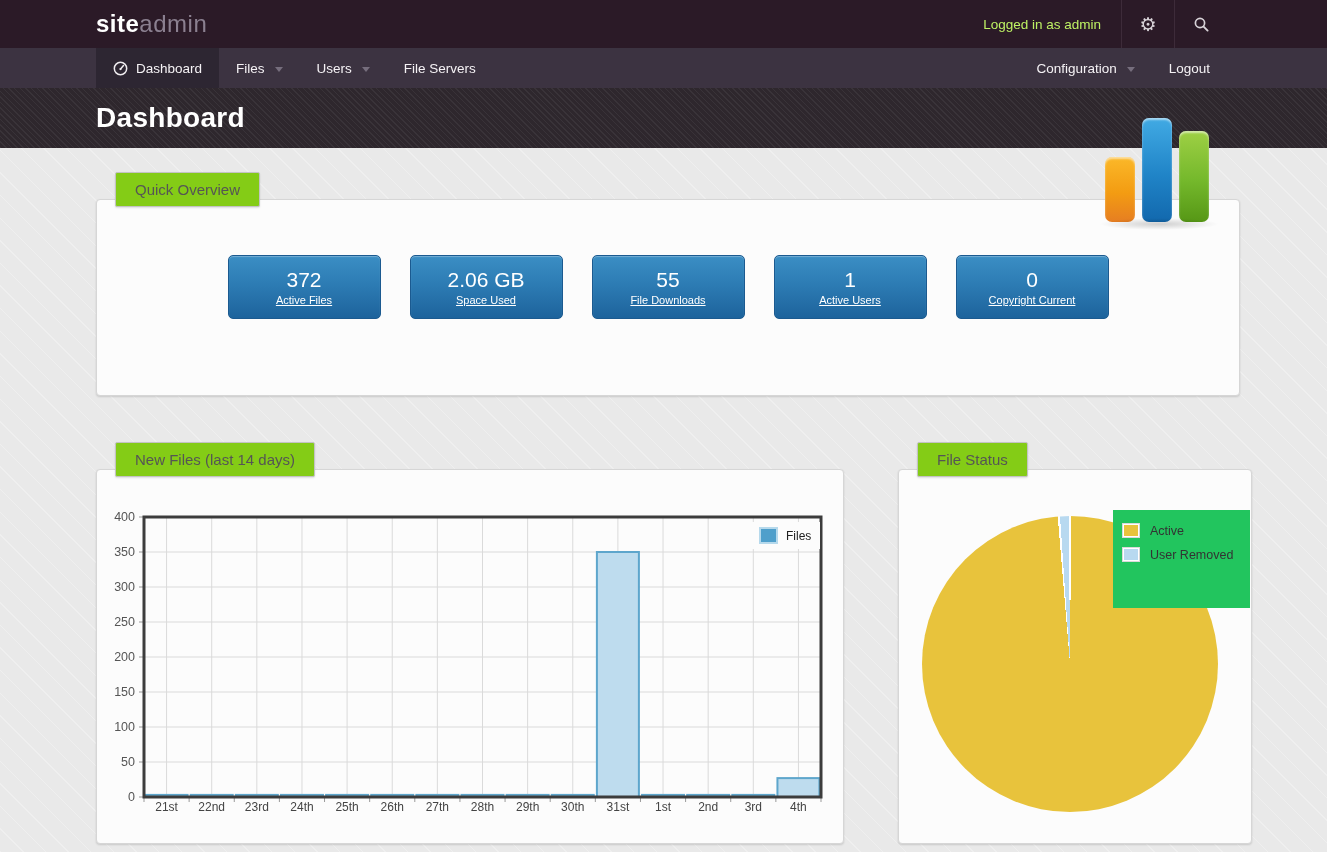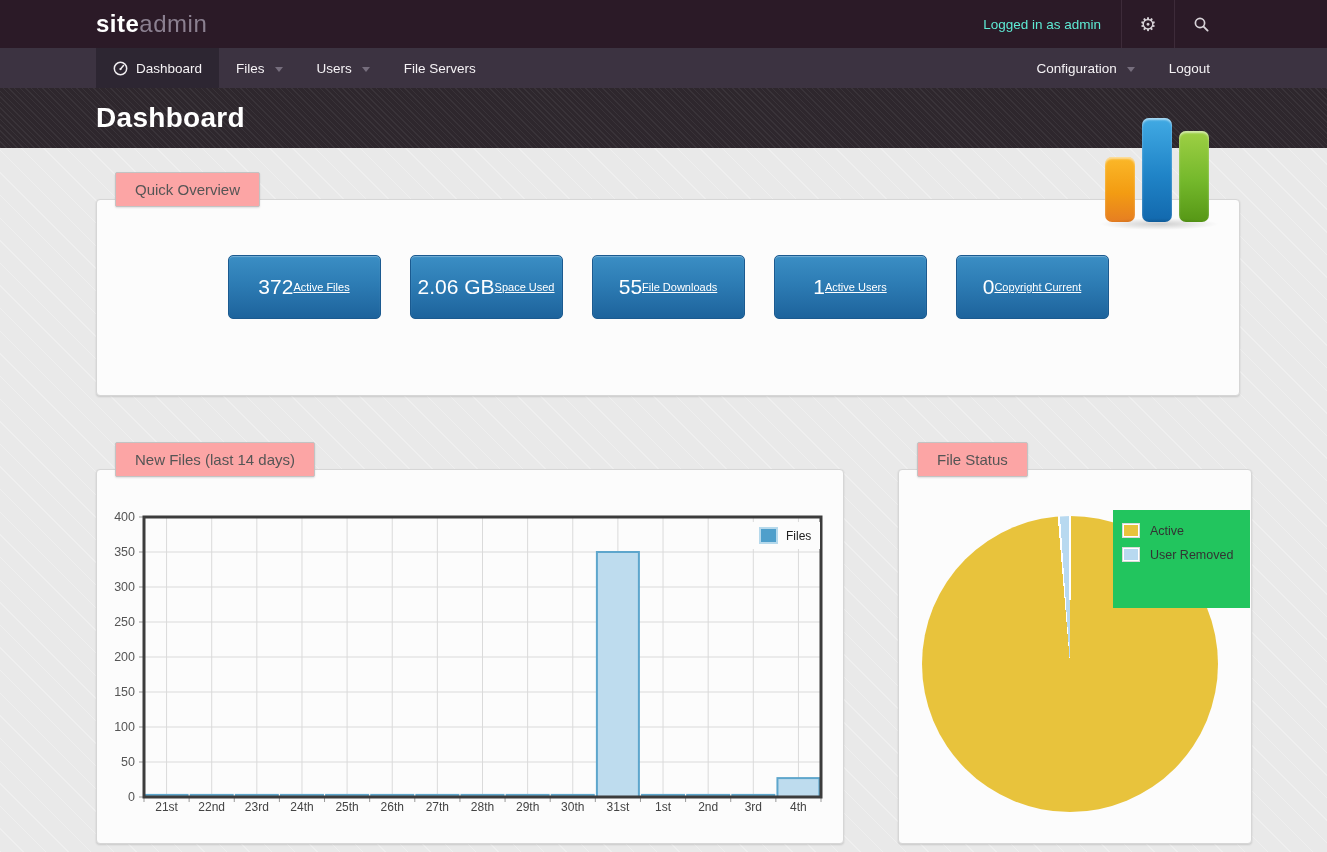--- a/index.html
+++ b/index.html
@@ -14,21 +14,21 @@
   
   .topbar {
     height:48px; background:#2b1a27;
     display:flex; align-items:center; justify-content:space-between;
     padding:0 100px 0 96px;
   }
   .brand { font-size:24px; letter-spacing:.5px; cursor:pointer; }
   .brand .b { color:#ffffff; font-weight:700; }
   .brand .l { color:#8b8090; font-weight:400; }
   .topbar-right { display:flex; align-items:center; height:48px; }
-  .logged { color:#5eead4; font-size:13.5px; padding:0 20px; }
+  .logged { color:#bef264; font-size:13.5px; padding:0 20px; }
   .tsep { width:1px; height:48px; background:#3d2b39; }
   .icon-btn {
     background:none; border:none; color:#d8d3d8; cursor:pointer;
     width:52px; height:48px; display:flex; align-items:center; justify-content:center;
   }
   .gear-glyph { font-size:19px; line-height:1; font-family:"DejaVu Sans", sans-serif; }
 
   
   .navbar {
     height:40px; background:#3c3341;
@@ -64,39 +64,39 @@
   }
   .clbar { width:30px; border-radius:7px; box-shadow:inset 0 2px 2px rgba(255,255,255,.55); }
   .clbar.orange { height:65px;  background:linear-gradient(180deg,#fbb829 0%,#f39c12 55%,#e67e22 100%); }
   .clbar.blue   { height:104px; background:linear-gradient(180deg,#41aae4 0%,#2084c7 55%,#1268ad 100%); }
   .clbar.green  { height:91px;  background:linear-gradient(180deg,#9ed044 0%,#74b82b 55%,#569716 100%); }
 
   
   .content { padding:0 87px 0 96px; }
   .tab {
     display:inline-block; position:relative; z-index:2;
-    background:#fca5a5; border:1px solid #c3c3c3; border-radius:2px;
+    background:#84cc16; border:1px solid #c3c3c3; border-radius:2px;
     color:#555; font-size:15px; padding:8px 19px;
     margin-left:19px; margin-bottom:-15px;
     box-shadow:0 1px 2px rgba(0,0,0,.12); cursor:pointer;
   }
   .panel {
     position:relative; background:#fcfcfc; border:1px solid #d6d6d6; border-radius:4px;
     box-shadow:0 1px 2px rgba(0,0,0,.14);
   }
   .overview-section { margin-top:24px; }
   .overview-panel { height:197px; padding:30px 22px 0 22px; }
   .overview-panel h2 { font-size:18px; font-weight:700; color:#0c0c0c; }
   .stats { display:flex; justify-content:center; gap:29px; margin-top:25px; }
   .stat-box {
     width:153px; height:64px; border-radius:5px; cursor:default;
     background:linear-gradient(180deg,#3b8ec4 0%,#2d7cb4 45%,#1d639c 100%);
     border:1px solid #1b5a90;
     box-shadow:inset 0 1px 1px rgba(255,255,255,.3);
-    display:flex; flex-direction:row; align-items:center; justify-content:center;
+    display:flex; flex-direction:column; align-items:center; justify-content:center;
     color:#fff; text-align:center;
   }
   .stat-box .val { font-size:21px; line-height:26px; font-weight:400; }
   .stat-box .lbl { font-size:11px; line-height:14px;text-decoration:underline; }
 
   .charts-row { display:flex; gap:54px; margin-top:46px; align-items:flex-start; }
   .chart-panel { width:748px; height:375px; }
   .pie-panel { width:354px; height:375px; overflow:hidden; }
 
   #bar-chart { display:block; }

